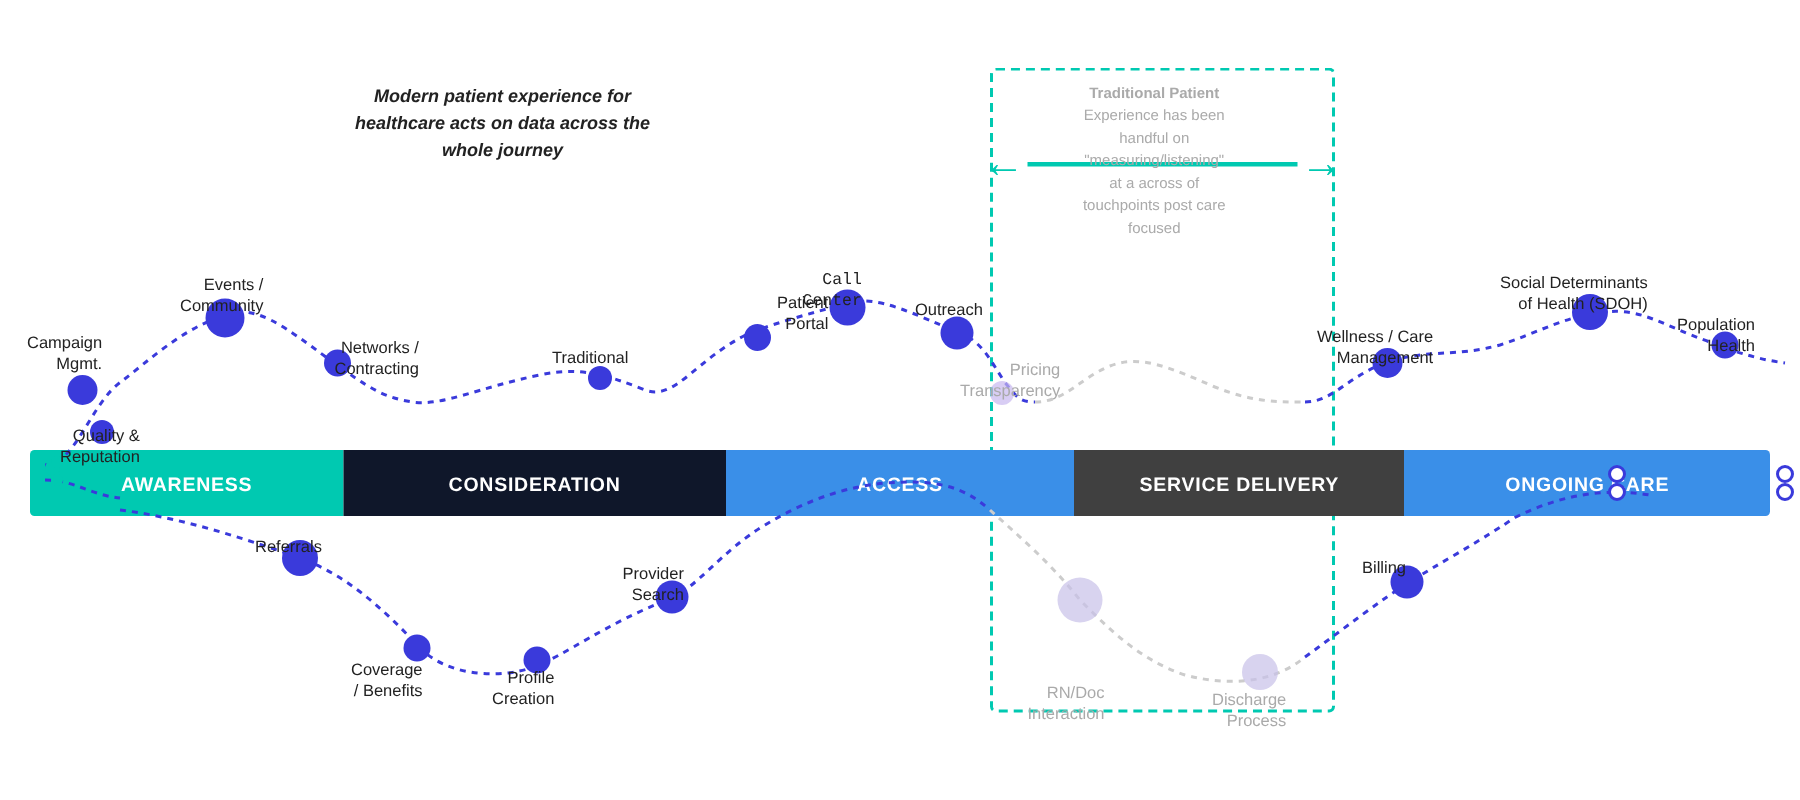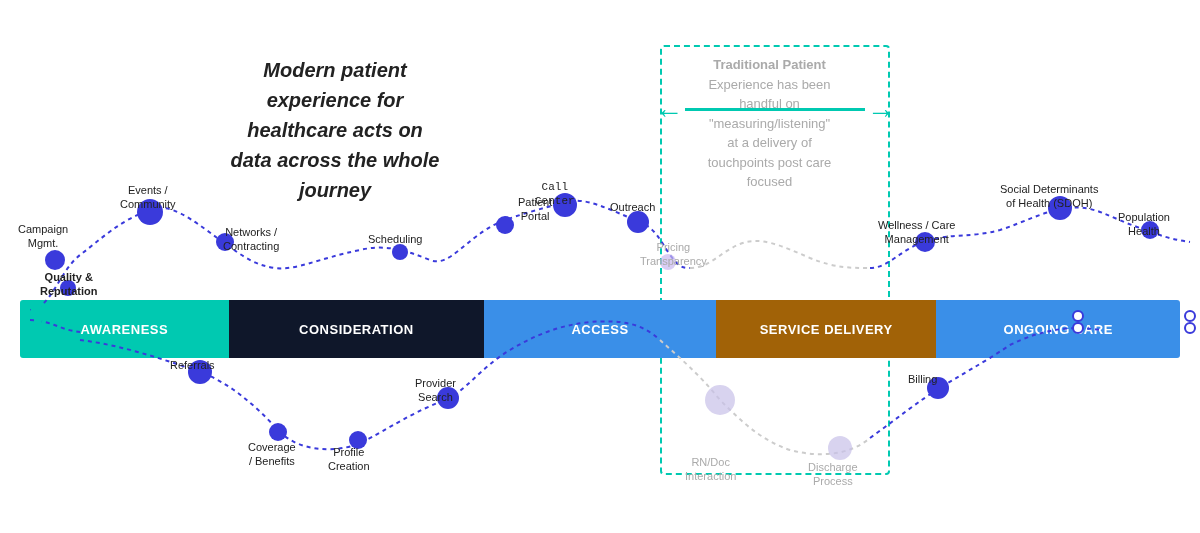--- a/index.html
+++ b/index.html
@@ -18,21 +18,21 @@
       position: relative;
       background: #fff;
     }
 
     
     .journey-bar {
       position: absolute;
       top: 300px;
       left: 20px;
       right: 20px;
-      height: 58px;
+      height: 44px;
       display: flex;
       border-radius: 3px;
       overflow: hidden;
     }
 
     .journey-segment {
       display: flex;
       align-items: center;
       justify-content: center;
       font-weight: 700;
@@ -47,21 +47,21 @@
     }
     .seg-consideration {
       background: #0f172a;
       width: 22%;
     }
     .seg-access {
       background: #3a8fe8;
       width: 20%;
     }
     .seg-service {
-      background: #a16207;
+      background: #404040;
       width: 19%;
     }
     .seg-ongoing {
       background: #3a8fe8;
       width: 21%;
     }
 
     
     .path-svg {
       position: absolute;
@@ -70,21 +70,21 @@
       width: 1200px;
       height: 533px;
       pointer-events: none;
     }
 
     
     .label {
       position: absolute;
       font-size: 11px;
       color: #222;
-      text-align: center;
+      text-align: right;
       line-height: 1.3;
     }
 
     .label.grayed {
       color: #aaa;
     }
 
     
     .traditional-box {
       position: absolute;
@@ -122,33 +122,33 @@
       margin: 0 2px;
     }
 
     
     .traditional-text {
       position: absolute;
       top: 55px;
       left: 672px;
       width: 195px;
       text-align: center;
-      font-size: 13px;
+      font-size: 10px;
       color: #aaa;
       line-height: 1.5;
     }
 
     
     .modern-text {
       position: absolute;
       top: 55px;
       left: 230px;
       width: 210px;
       text-align: center;
-      font-size: 20px;
+      font-size: 12px;
       font-style: italic;
       font-weight: 700;
       color: #222;
       line-height: 1.5;
     }
   </style>
 </head>
 <body>
 
 <div class="diagram-container">
@@ -163,21 +163,21 @@
     <div class="arrow-left">←</div>
     <div class="arrow-line"></div>
     <div class="arrow-right">→</div>
   </div>
 
   <div class="traditional-text">
     <strong>Traditional Patient</strong><br>
     <span>Experience has been</span><br>
     <span>handful on</span><br>
     <span>"measuring/listening"</span><br>
-    <span>at a delivery of</span><br>
+    <span>at a across of</span><br>
     <span>touchpoints post care</span><br>
     <span>focused</span>
   </div>
 
   <div class="journey-bar">
     <div class="journey-segment seg-awareness">AWARENESS</div>
     <div class="journey-segment seg-consideration">CONSIDERATION</div>
     <div class="journey-segment seg-access">ACCESS</div>
     <div class="journey-segment seg-service">SERVICE DELIVERY</div>
     <div class="journey-segment seg-ongoing">ONGOING CARE</div>
@@ -291,31 +291,31 @@
 
     <circle cx="938" cy="388" r="11" fill="#3a3adb"></circle>
 
     <circle cx="38" cy="308" r="4" fill="#00c9b1"></circle>
     <circle cx="38" cy="320" r="4" fill="#00c9b1"></circle>
   </svg>
 
   <div class="label" style="left:18px;top:222px;">Campaign<br>Mgmt.</div>
   <div class="label" style="left:120px;top:183px;">Events /<br>Community</div>
   <div class="label" style="left:200px;top:225px;margin-left:23px;">Networks /<br>Contracting</div>
-  <div class="label" style="left:40px;top:270px;font-weight:bold;">Quality &amp;<br>Reputation</div>
-  <div class="label" style="left:368px;top:232px;">Scheduling</div>
+  <div class="label" style="left:40px;top:284px;">Quality &amp;<br>Reputation</div>
+  <div class="label" style="left:368px;top:232px;">Traditional</div>
   <div class="label" style="left:472px;top:195px;margin-left:46px;">Patient<br>Portal</div>
   <div class="label" style="left:535px;top:180px;font-family:Liberation Mono, monospace;">Call<br>Center</div>
   <div class="label" style="left:610px;top:200px;">Outreach</div>
   <div class="label grayed" style="left:640px;top:240px;">Pricing<br>Tran­sparency</div>
   <div class="label" style="left:878px;top:218px;">Wellness / Care<br>Management</div>
   <div class="label" style="left:1000px;top:182px;">Social Determinants<br>of Health (SDOH)</div>
   <div class="label" style="left:1118px;top:210px;">Population<br>Health</div>
 
   <div class="label" style="left:170px;top:358px;">Referrals</div>
-  <div class="label" style="left:248px;top:440px;">Coverage<br>/ Benefits</div>
+  <div class="label" style="left:234px;top:440px;">Coverage<br>/ Benefits</div>
   <div class="label" style="left:328px;top:445px;">Profile<br>Creation</div>
   <div class="label" style="left:415px;top:376px;">Provider<br>Search</div>
   <div class="label grayed" style="left:685px;top:455px;">RN/Doc<br>Interaction</div>
   <div class="label grayed" style="left:808px;top:460px;">Discharge<br>Process</div>
   <div class="label" style="left:908px;top:372px;">Billing</div>
 
 </div>
 
 </body></html>

